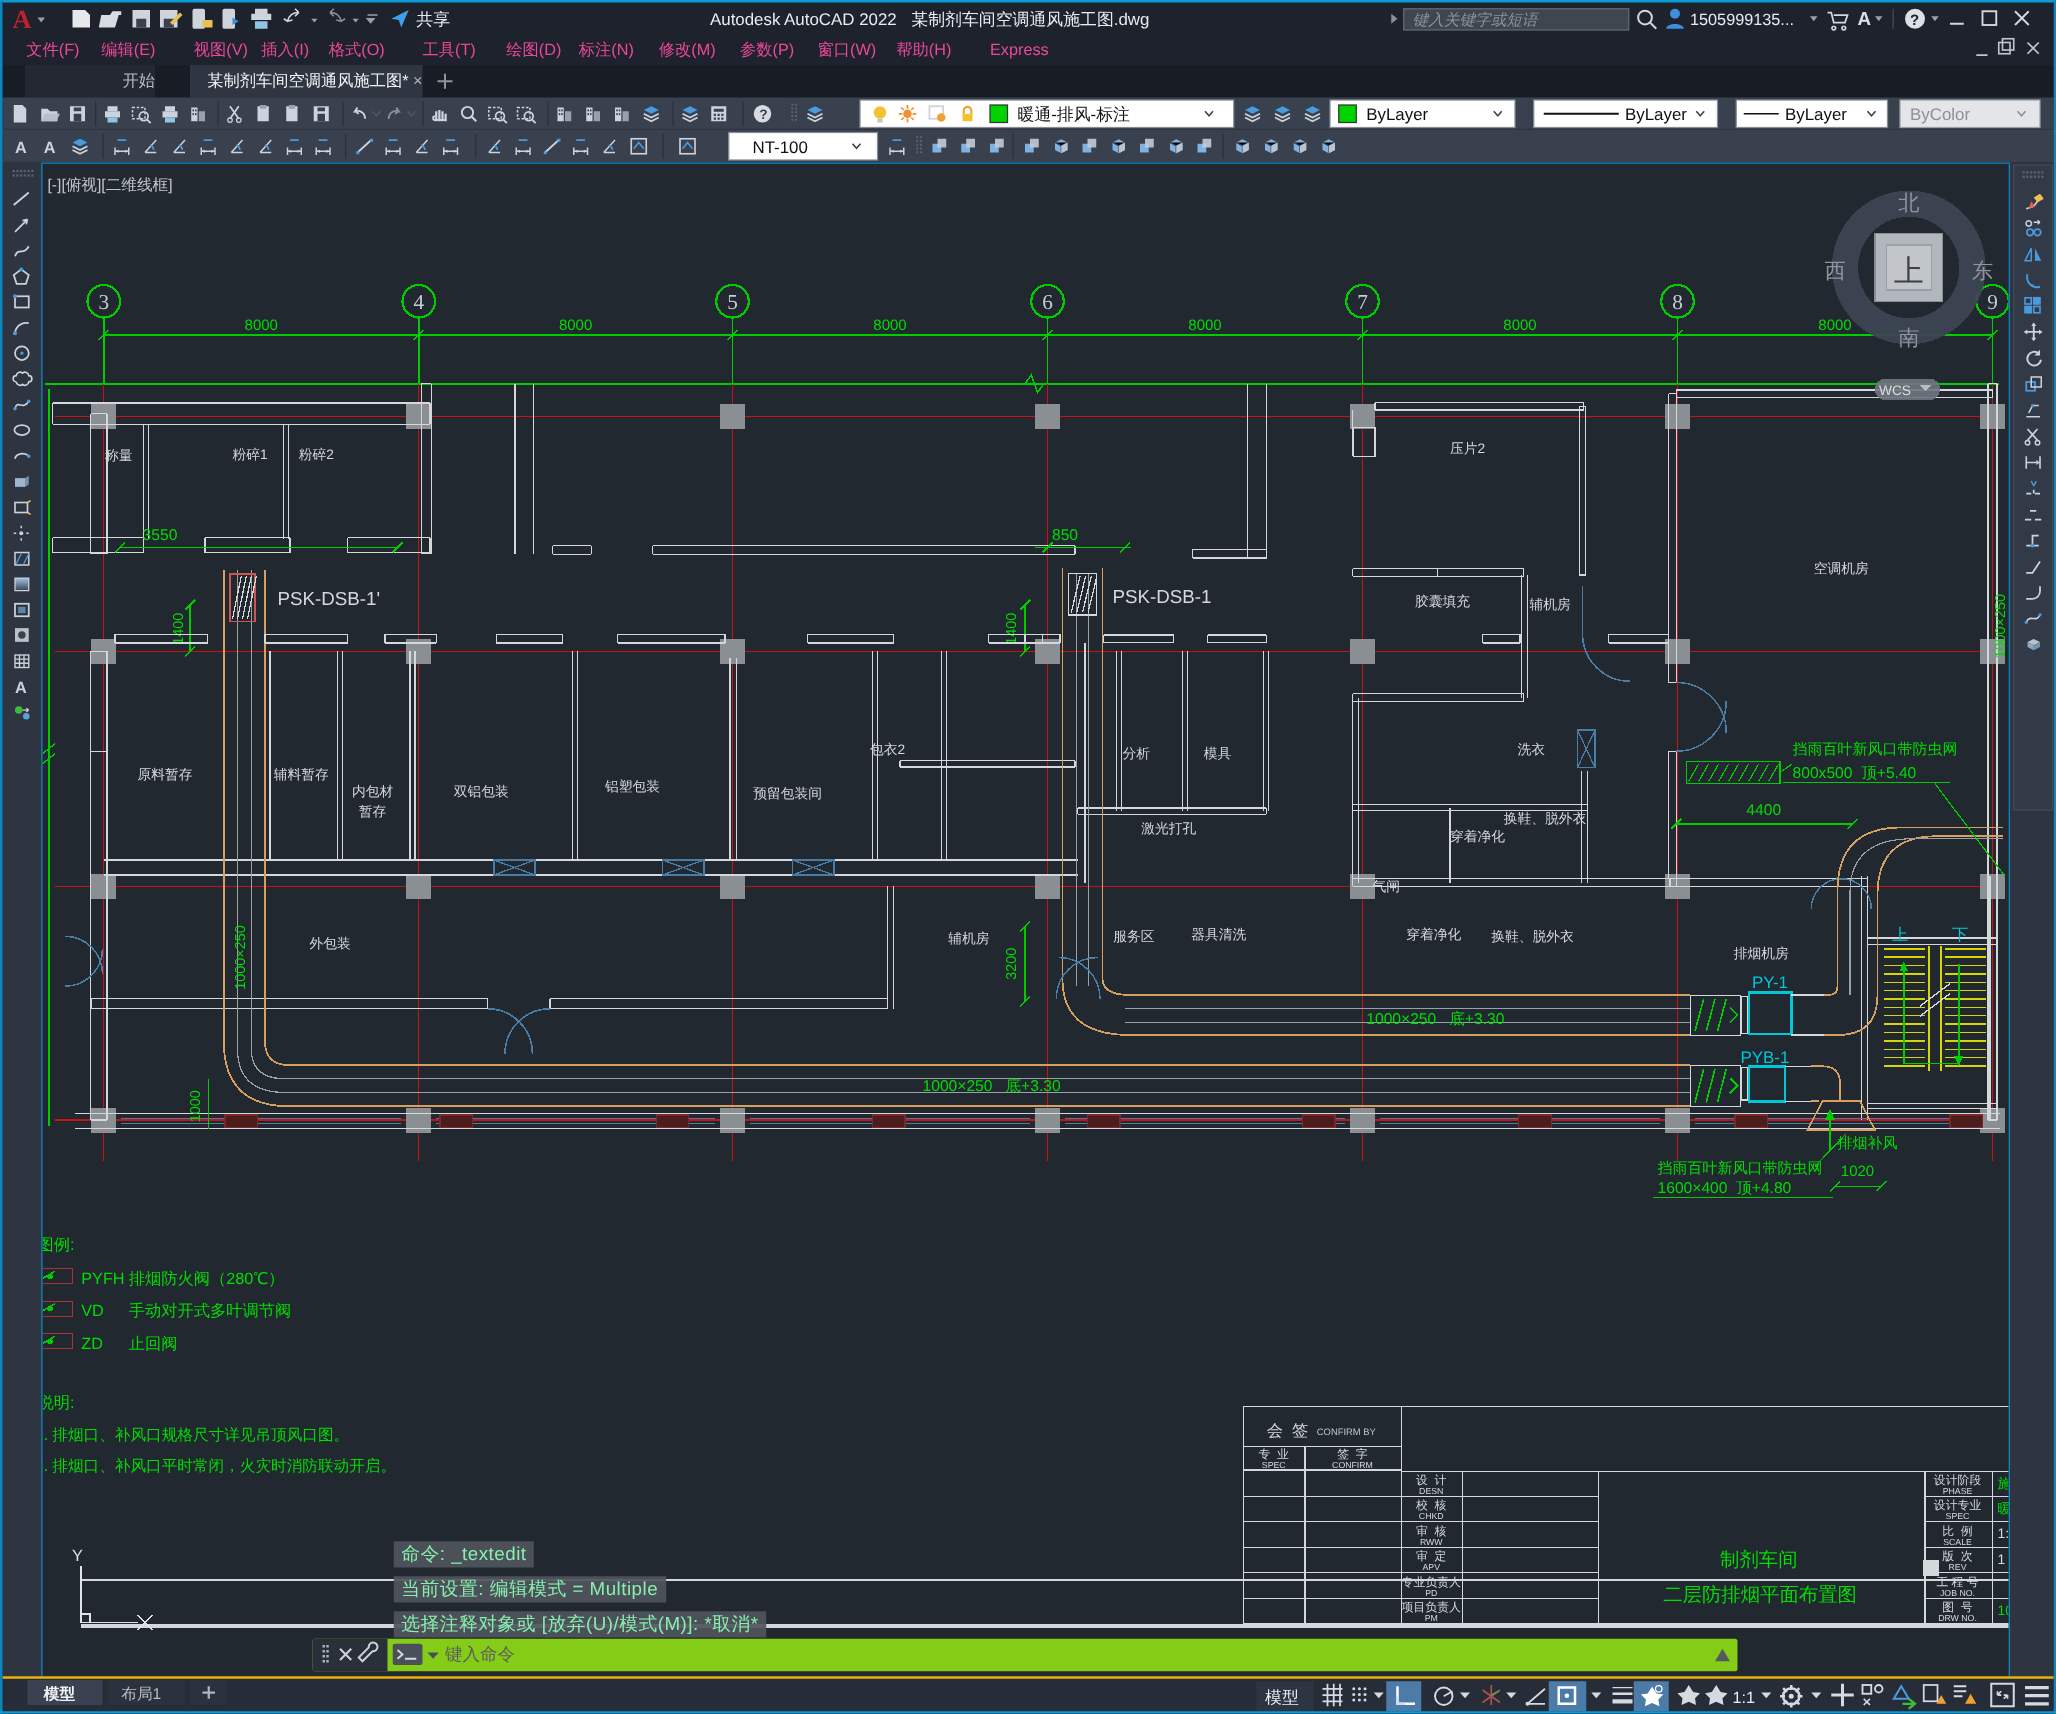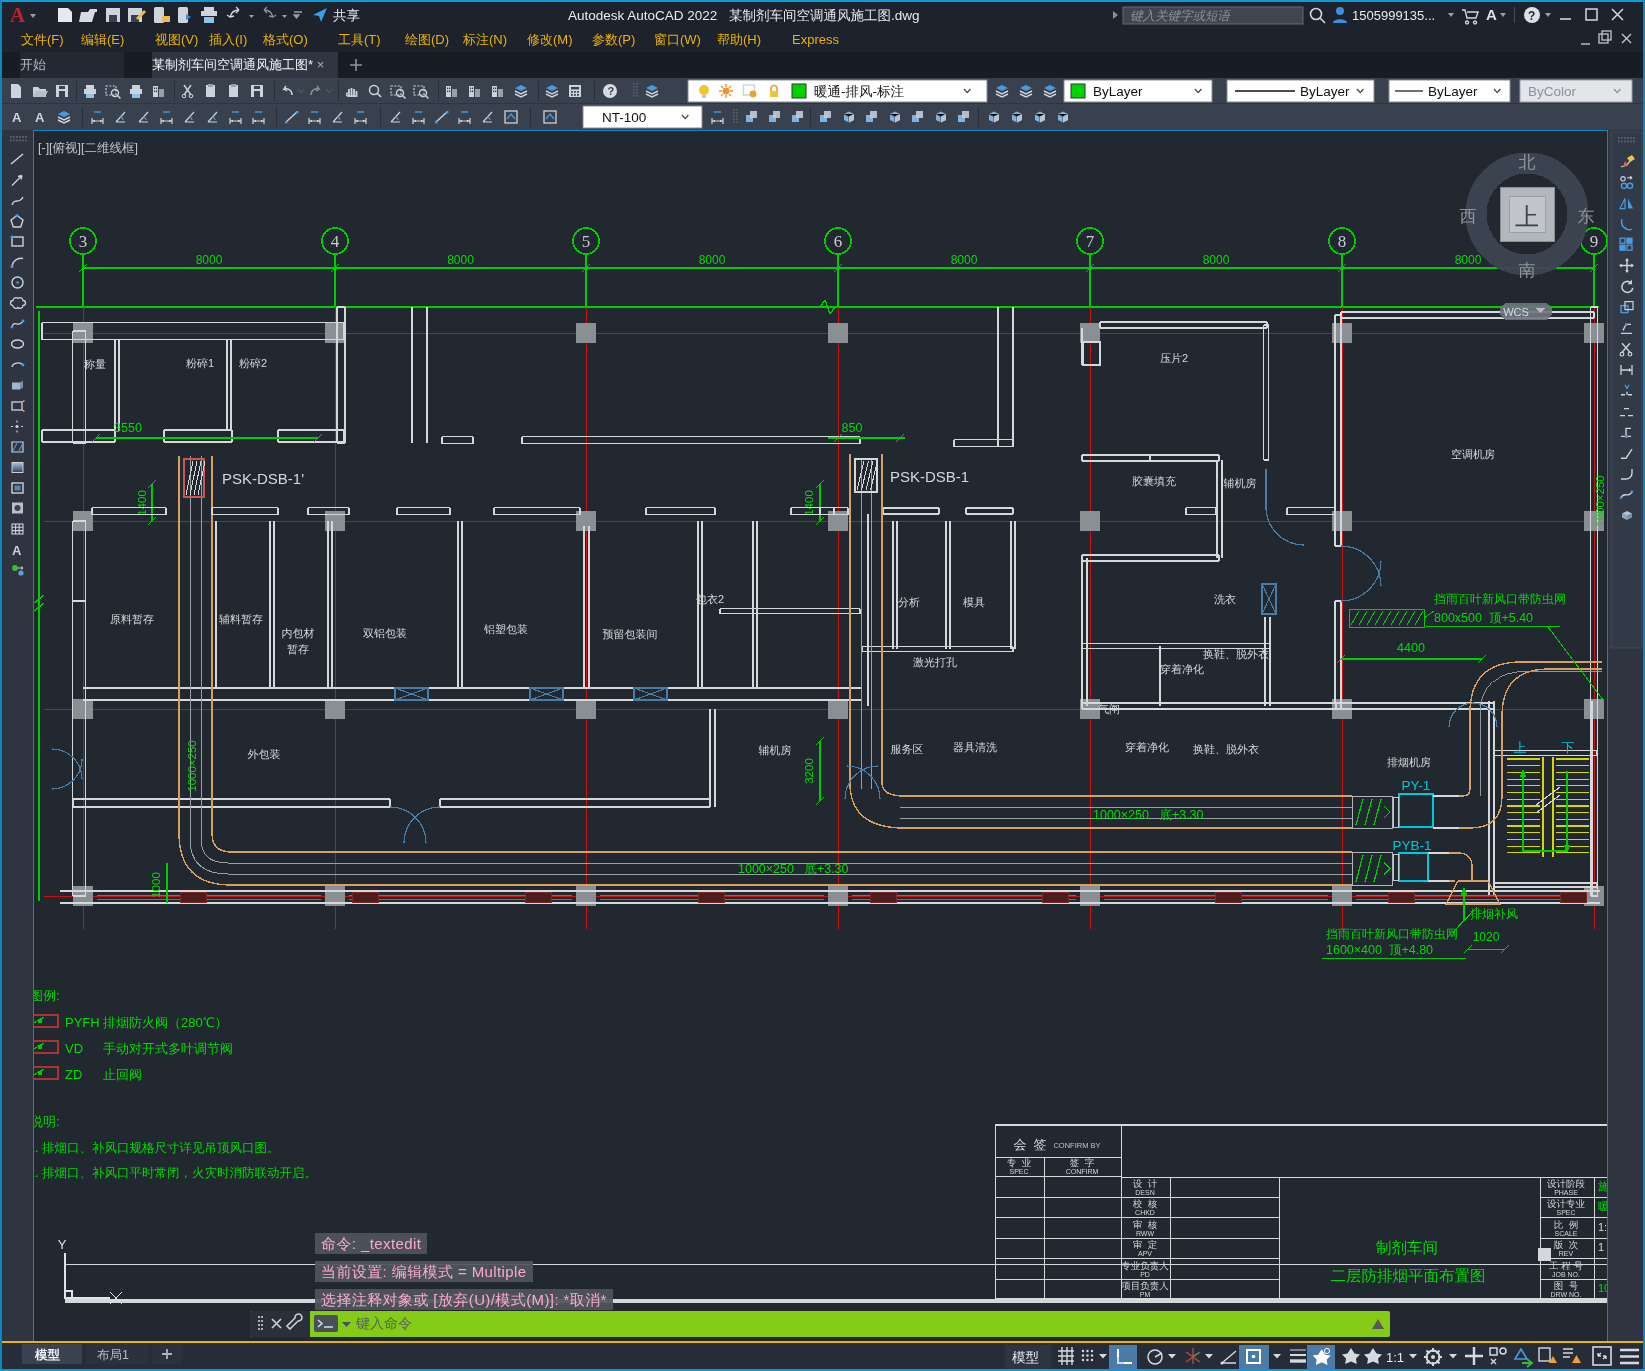--- a/index.html
+++ b/index.html
@@ -4,32 +4,32 @@
 *{margin:0;padding:0;box-sizing:border-box}
 html,body{width:1645px;height:1371px;overflow:hidden;background:#212830;font-family:"Liberation Sans",sans-serif}
 .abs{position:absolute}
 #app{position:relative;width:1645px;height:1371px;background:#212830}
 
 #bord-t{left:0;top:0;width:1645px;height:2px;background:#0a9bd7}
 #bord-l{left:0;top:0;width:2px;height:1371px;background:#0a86c0}
 #bord-r{left:1643px;top:0;width:2px;height:1371px;background:#0a86c0}
 #bord-b{left:0;top:1369px;width:1645px;height:2px;background:#0a9bd7}
 #titlebar{left:2px;top:2px;width:1641px;height:26px;background:#1d222c;color:#e8eaee;font-size:13px}
-#menubar{left:2px;top:28px;width:1641px;height:24px;background:#1d222c;color:#eab308;font-size:13px}
+#menubar{left:2px;top:28px;width:1641px;height:24px;background:#1d222c;color:#ec4899;font-size:13px}
 #tabbar{left:2px;top:52px;width:1641px;height:26px;background:#171c25}
 #ribbon{left:2px;top:78px;width:1641px;height:52px;background:#39414e}
 #ribbon .r1{position:absolute;left:0;top:0;width:100%;height:26px;border-bottom:1px solid #2e3540}
 #ribbon .r2{position:absolute;left:0;top:26px;width:100%;height:26px}
 #ldock{left:2px;top:130px;width:32px;height:1211px;background:#2e3541;border-right:1px solid #0b86c8}
 #rdock{left:1607px;top:130px;width:36px;height:1211px;background:#2e3541;border-left:1px solid #0b86c8}
 #canvas{left:34px;top:130px;width:1573px;height:1211px;background:#212830;border-top:1px solid #0b86c8}
 #statusbar{left:2px;top:1341px;width:1641px;height:28px;background:#272d38;border-top:2px solid #eab308}
 .mi{position:absolute;top:0;height:24px;line-height:24px;white-space:nowrap}
-.tab{position:absolute;top:0;height:26px;line-height:26px;font-size:13px;color:#b6bac2;text-align:left}
-.cmdbox{position:absolute;background:rgba(80,85,93,.92);color:#f9a8d4;font-size:15px;letter-spacing:.4px;font-family:"Liberation Sans",sans-serif;padding:1px 6px;white-space:nowrap;line-height:19px}
+.tab{position:absolute;top:0;height:26px;line-height:26px;font-size:13px;color:#b6bac2;text-align:right}
+.cmdbox{position:absolute;background:rgba(80,85,93,.92);color:#86efac;font-size:15px;letter-spacing:.4px;font-family:"Liberation Sans",sans-serif;padding:1px 6px;white-space:nowrap;line-height:19px}
 </style></head>
 <body>
 <div id="app">
 <div class="abs" id="titlebar">
 <svg class="abs" style="left:0;top:0" width="1641" height="26" viewBox="0 0 1641 26">
  <text x="8" y="20" font-size="21" font-weight="bold" fill="#c0222c" font-family="Liberation Serif">A</text>
  <path d="M28 12 l6 0 -3 4 z" fill="#9aa0a8"></path>
  <g stroke="#d4d8de" stroke-width="1.3" fill="none">
   <path d="M56 6 h10 l4 4 v10 h-14 z" fill="#e6e8ec" stroke="none"></path>
   <path d="M79 10 h7 l2-3 h7 v3 h-2 l-3 10 h-13 z" fill="#d8dce2" stroke="none"></path>

